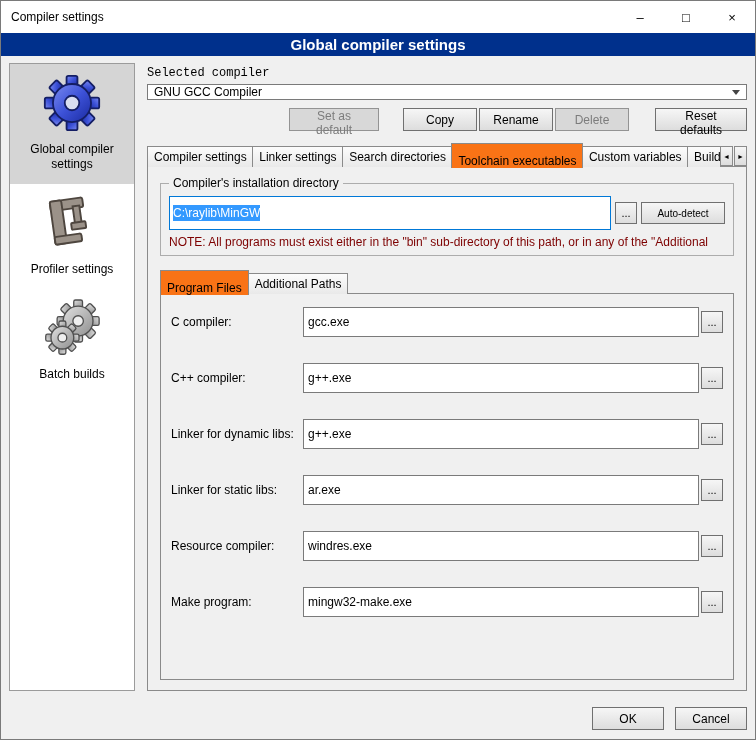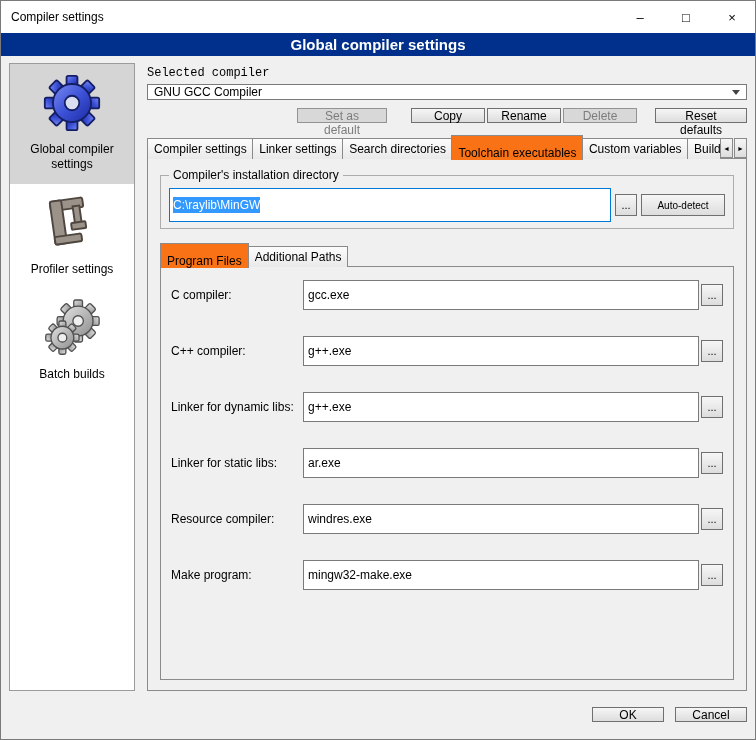--- a/index.html
+++ b/index.html
@@ -39,27 +39,27 @@
   .field-label { display: block; margin-bottom: 4px; font-family: Liberation Mono, monospace; }
 
   .combo {
     height: 16px; background: #fff; border: 1px solid #7A7A7A;
     display: flex; align-items: center; padding: 0 6px; justify-content: space-between;
   }
   .chev { width: 0; height: 0; border-left: 4px solid transparent; border-right: 4px solid transparent; border-top: 5px solid #444; }
 
   .btnrow { display: flex; justify-content: flex-end; margin-top: 8px; }
   .btn {
-    height: 15px; padding: 0 10px; font-family: "Liberation Sans", sans-serif; font-size: 12px;
+    height: 23px; padding: 0 10px; font-family: "Liberation Sans", sans-serif; font-size: 12px;
     background: linear-gradient(#F6F6F6, #DDDDDD); border: 1px solid #707070; cursor: default;
   }
   .btn.disabled { color: #7C7C7C; background: #D8D8D8; border-color: #939393; }
   .btn.w-default { width: 90px; margin-right: 24px; }
   .btn.w-mid { width: 74px; margin-right: 2px; }
-  .btn.w-del { width: 74px; margin-right: 18px; }
+  .btn.w-del { width: 74px; margin-right: 26px; }
   .btn.w-reset { width: 92px; margin-right: 0; }
 
   
   .tabstrip { display: flex; align-items: flex-end; margin-top: 12px; position: relative; z-index: 2; }
   .tab {
     height: 21px; padding: 3px 6px 3px; background: linear-gradient(#FCFCFC, #E9E9E9);
     border: 1px solid #8A8A8A; border-bottom: none; margin-right: -1px;
     white-space: nowrap; cursor: default; overflow: hidden;
   }
   .tab.active { height: 25px; padding-top: 10px; background: #f97316; position: relative; z-index: 3; margin-bottom: -1px; }
@@ -231,20 +231,21 @@
 
         <div class="groupbox">
           <span class="gb-title">Compiler's installation directory</span>
           <div class="dirrow">
             <div class="textbox focused">
               <span class="selhl">C:\raylib\MinGW</span>
             </div>
             <button class="mini-btn">...</button>
             <button class="auto-btn">Auto-detect</button>
           </div>
+          <div class="note">NOTE: All programs must exist either in the "bin" sub-directory of this path, or in any of the "Additional</div>
         </div>
 
         <div class="inner-tabs">
           <div class="tab active">Program Files</div>
           <div class="tab">Additional Paths</div>
         </div>
 
         <div class="inner-panel">
 
           <div class="form-row">

